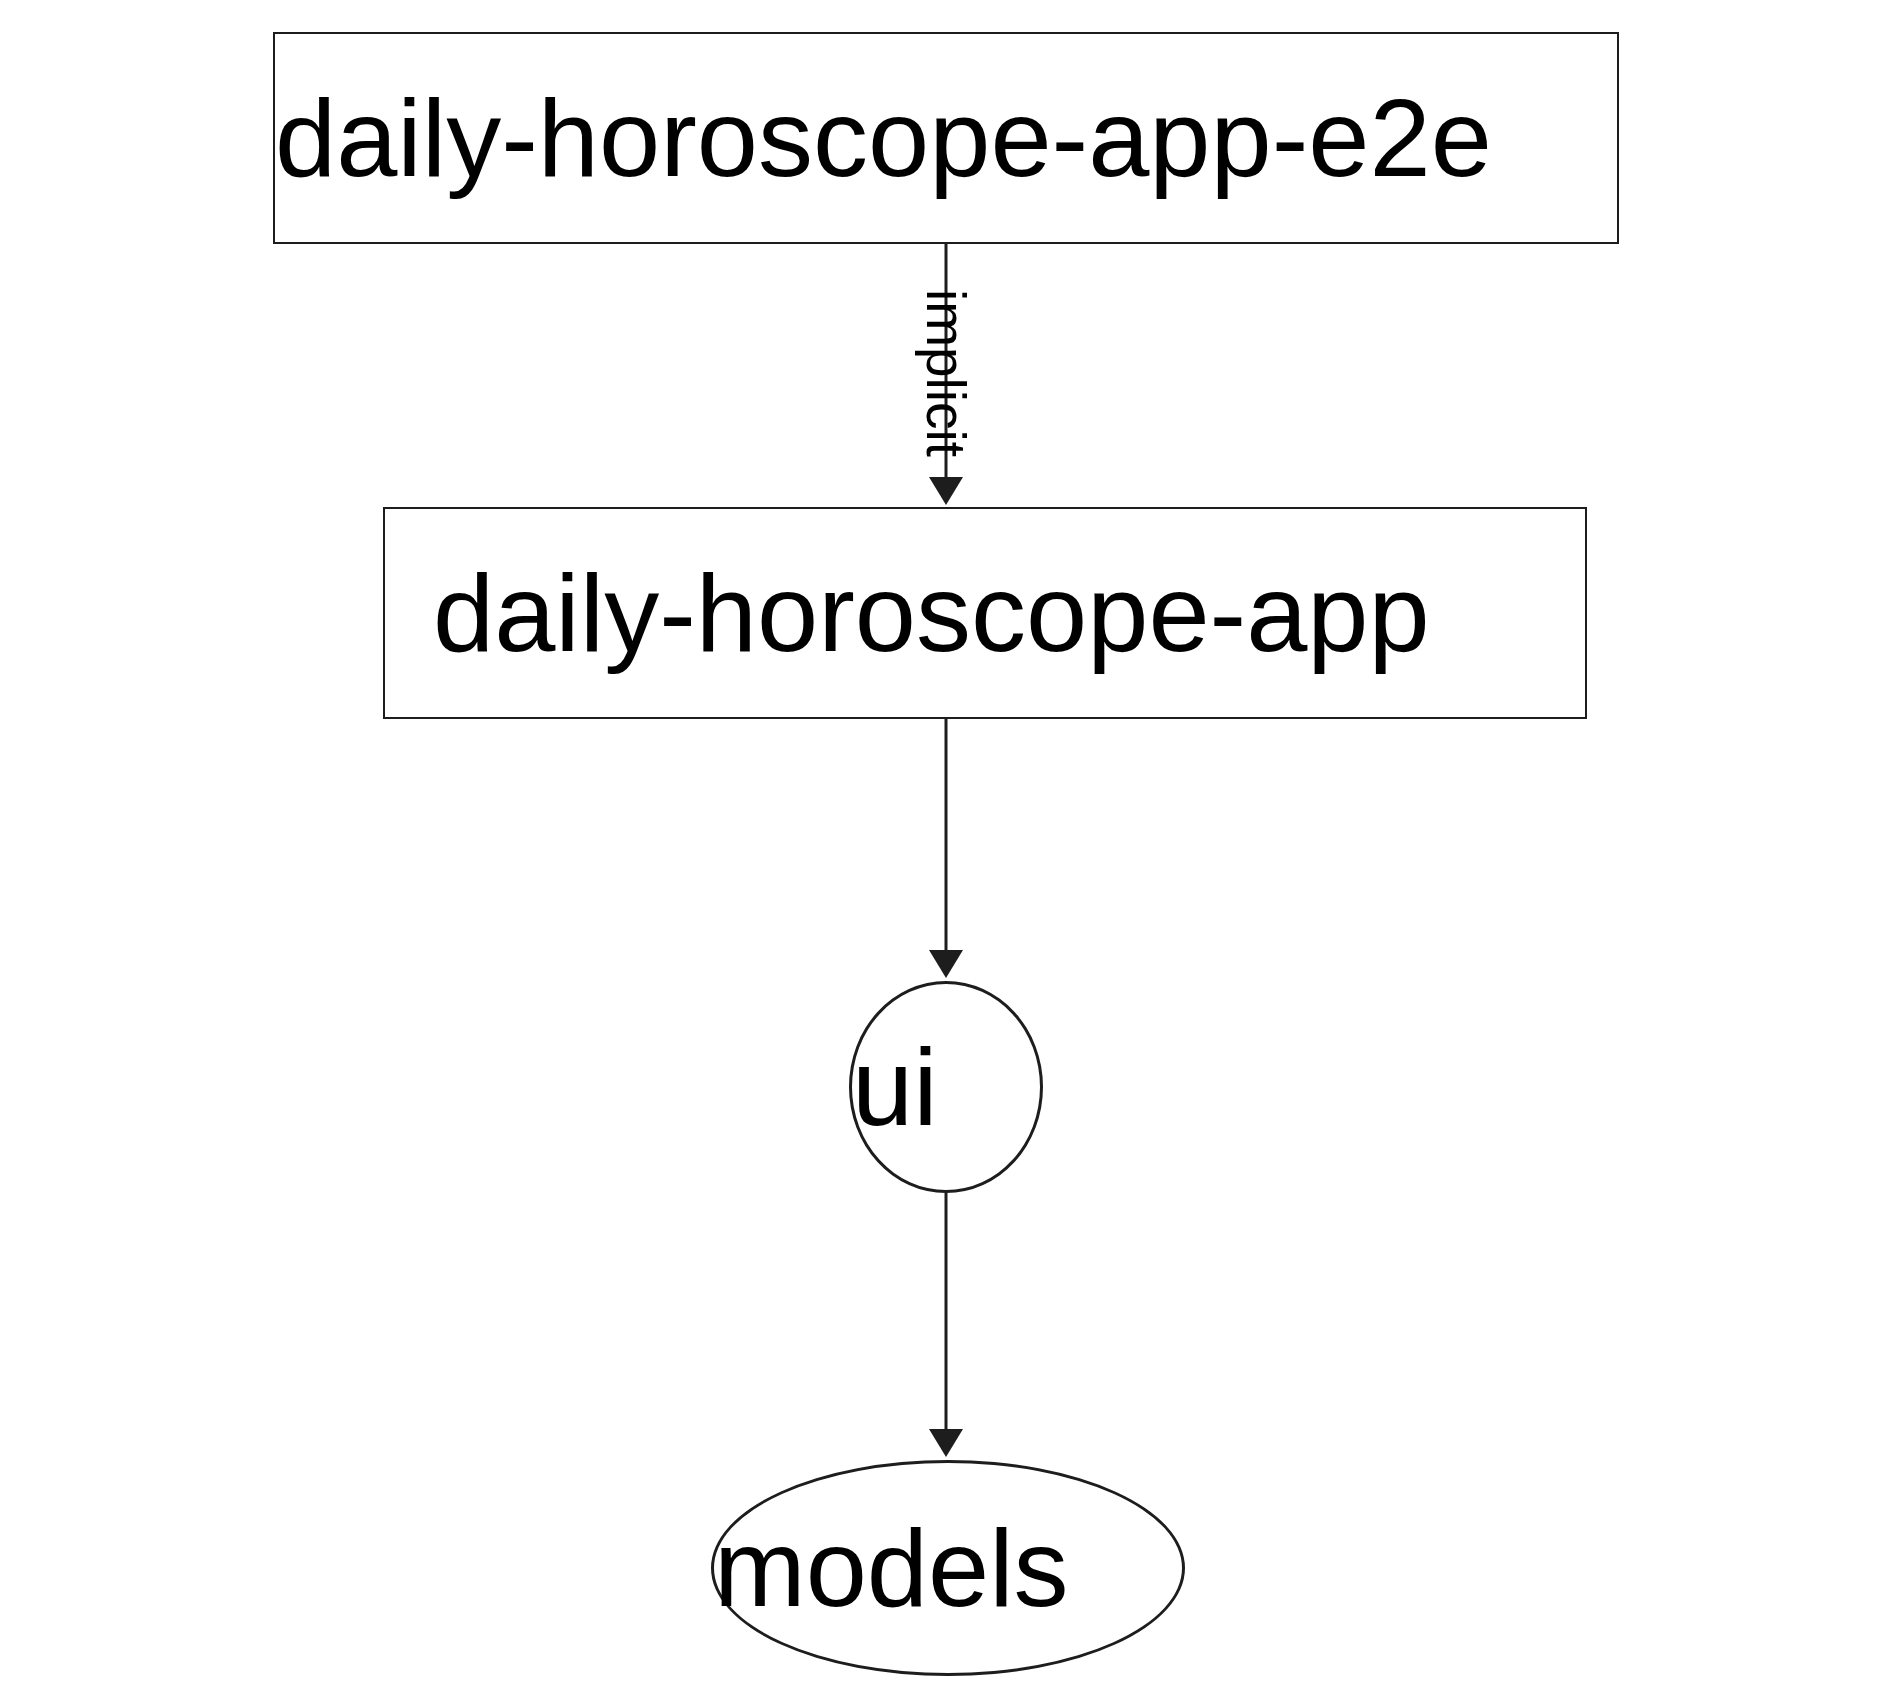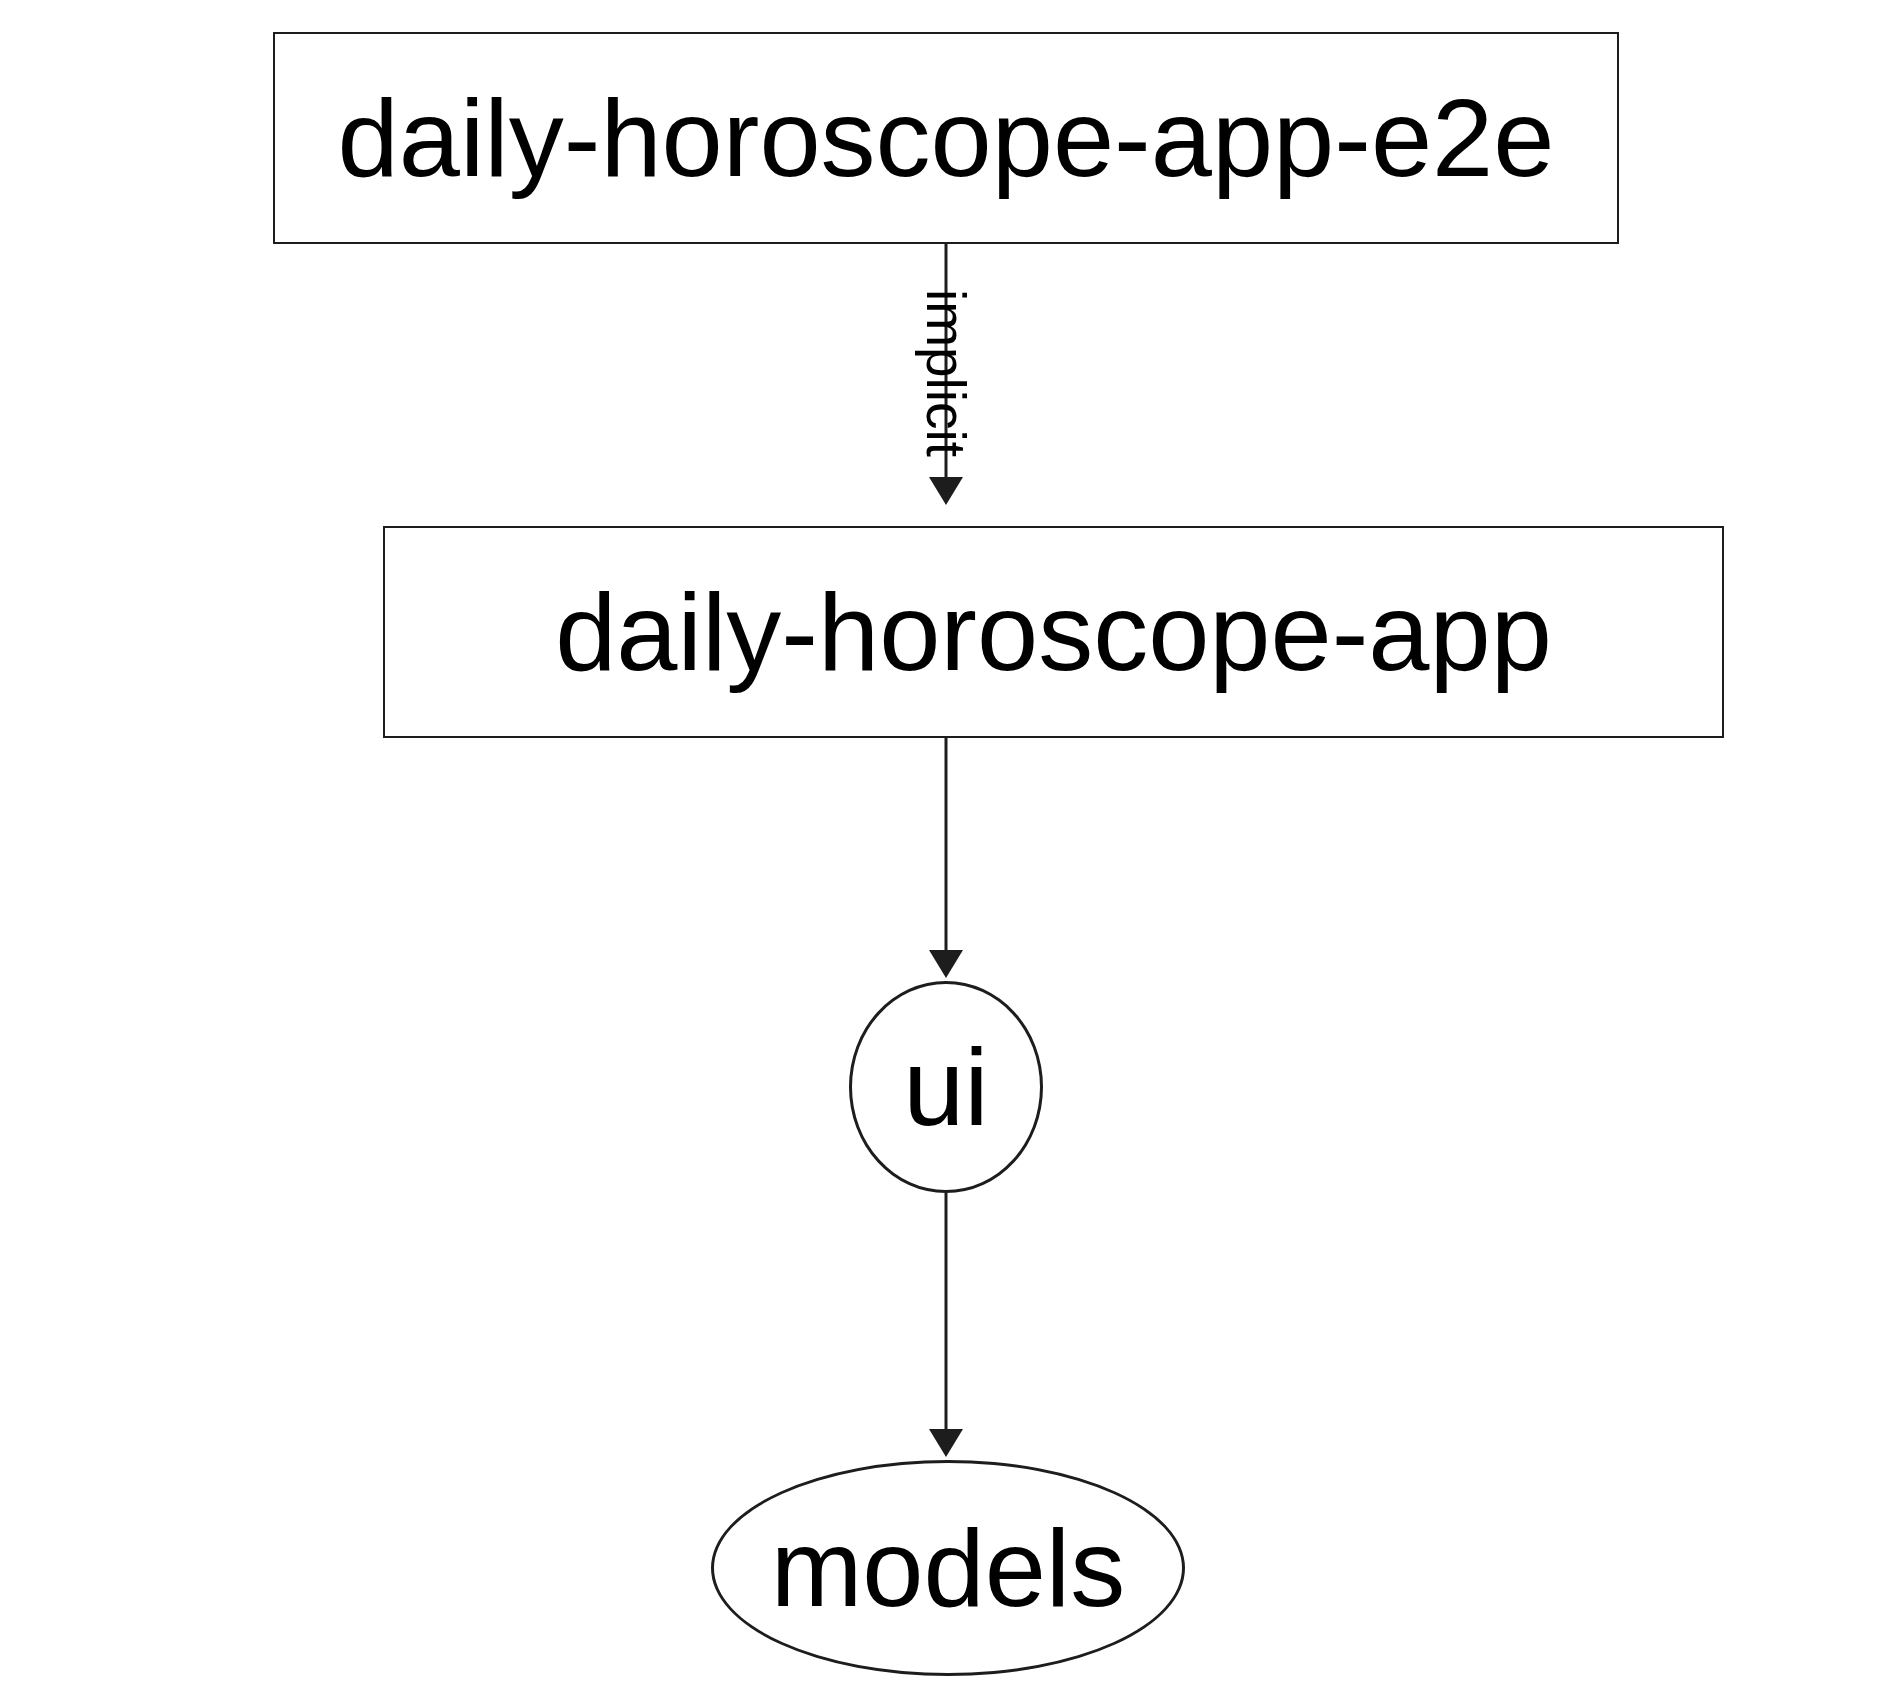--- a/index.html
+++ b/index.html
@@ -14,36 +14,36 @@
     background: #ffffff;
     font-family: "Liberation Sans", sans-serif;
     color: #000000;
     overflow: hidden;
   }
   .node {
     position: absolute;
     box-sizing: border-box;
     display: flex;
     align-items: center;
-    justify-content: center;
+    justify-content: flex-start;
     background: #ffffff;
     color: #000000;
     font-size: 110px;
     line-height: 1;
     white-space: nowrap;
   }
   .node.rect {
     border: 2.5px solid #1d1d1d;
   }
   .node.ellipse {
     border: 3px solid #1d1d1d;
     border-radius: 50%;
   }
   #node-e2e    { left: 273px; top: 32px;   width: 1346px; height: 212px; }
-  #node-app    { left: 383px; top: 526px;  width: 1341px; height: 212px; }
+  #node-app    { left: 383px; top: 507px;  width: 1204px; height: 212px; padding-left: 48px; }
   #node-ui     { left: 849px; top: 981px;  width: 194px;  height: 212px; }
   #node-models { left: 711px; top: 1460px; width: 474px;  height: 216px; }
 
   #edges {
     position: absolute;
     left: 0;
     top: 0;
     width: 1886px;
     height: 1694px;
     pointer-events: none;

